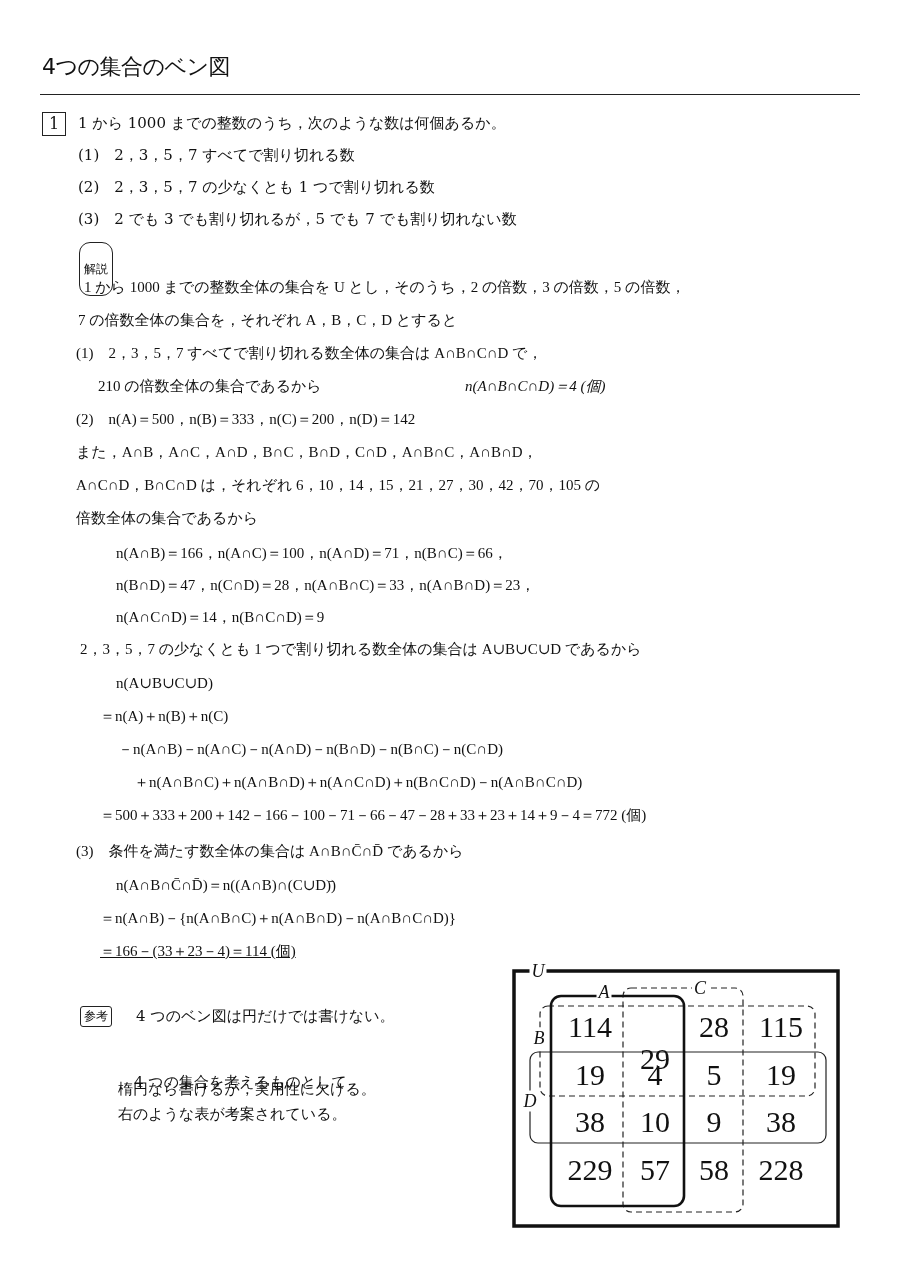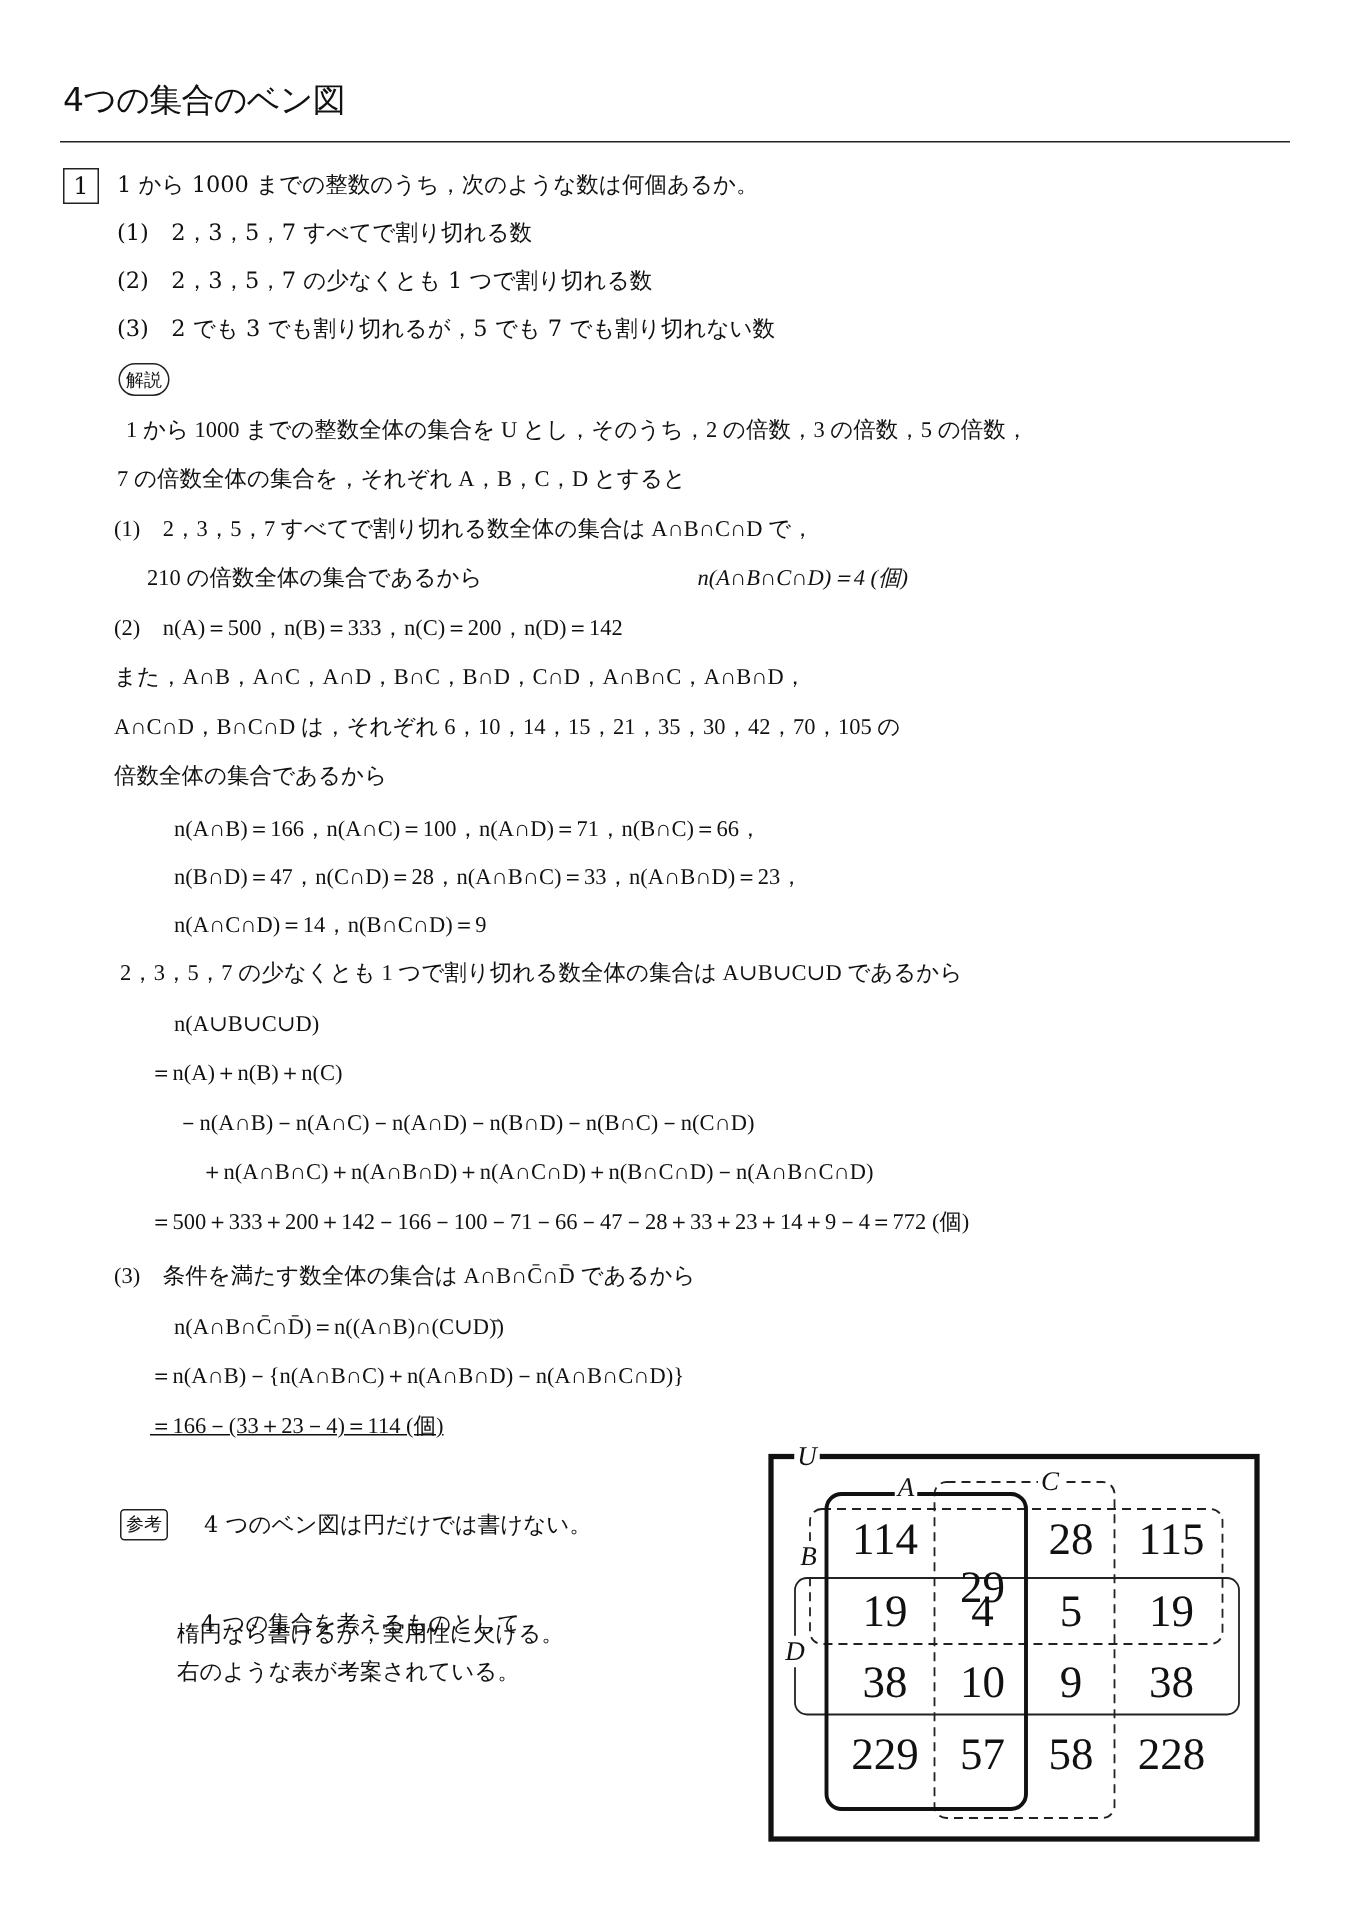--- a/index.html
+++ b/index.html
@@ -5,21 +5,21 @@
   html, body { margin:0; padding:0; background:#fff; }
   body { width:905px; height:1280px; position:relative; overflow:hidden;
          font-family:"DejaVu Serif","Liberation Serif",serif; color:#111; }
   .abs { position:absolute; white-space:nowrap; }
   .title { left:42px; top:52px; font-family:"DejaVu Sans","Liberation Sans",sans-serif;
            font-weight:normal; font-size:22px; letter-spacing:-0.5px; }
   .rule { left:40px; top:94px; width:820px; height:0; border-top:1.5px solid #222; }
   .line { font-size:15px; line-height:22px; }
   .pnum { left:42px; top:112px; width:22px; height:22px; border:1px solid #222;
           font-size:16px; text-align:center; line-height:22px; }
-  .oval { left:79px; top:242px; padding:0 4px; height:20px; border:1px solid #222; border-radius:11px;
+  .oval { left:79px; top:242px; padding:16px 4px; height:20px; border:1px solid #222; border-radius:11px;
           font-size:12px; line-height:20px; }
   .refbox { left:80px; top:1006px; padding:0 3px; height:19px; border:1px solid #222; border-radius:3px;
             font-size:12px; line-height:19px; }
   .math { font-family:"Liberation Serif","DejaVu Serif",serif; }
   .cell { font-family:"Liberation Serif","DejaVu Serif",serif; font-size:30px;
           transform:translate(-50%,-50%); }
   .lbl { font-family:"Liberation Serif","DejaVu Serif",serif; font-style:italic; font-size:18px;
          background:#fff; padding:0 2px; transform:translate(-50%,-50%); }
 </style>
 </head>
@@ -37,21 +37,21 @@
 <div class="abs oval">解説</div>
 <div class="abs line math" style="left:84px;top:276px;">1 から 1000 までの整数全体の集合を U とし，そのうち，2 の倍数，3 の倍数，5 の倍数，</div>
 <div class="abs line math" style="left:78px;top:309px;">7 の倍数全体の集合を，それぞれ A，B，C，D とすると</div>
 
 <div class="abs line math" style="left:76px;top:342px;">(1)　2，3，5，7 すべてで割り切れる数全体の集合は A∩B∩C∩D で，</div>
 <div class="abs line math" style="left:98px;top:375px;">210 の倍数全体の集合であるから</div>
 <div class="abs line math" style="left:465px;top:375px;font-style:italic;">n(A∩B∩C∩D)＝4 (個)</div>
 
 <div class="abs line math" style="left:76px;top:408px;">(2)　n(A)＝500，n(B)＝333，n(C)＝200，n(D)＝142</div>
 <div class="abs line math" style="left:76px;top:441px;">また，A∩B，A∩C，A∩D，B∩C，B∩D，C∩D，A∩B∩C，A∩B∩D，</div>
-<div class="abs line math" style="left:76px;top:474px;">A∩C∩D，B∩C∩D は，それぞれ 6，10，14，15，21，35，30，42，70，105 の</div>
+<div class="abs line math" style="left:76px;top:474px;">A∩C∩D，B∩C∩D は，それぞれ 6，10，14，15，21，27，30，42，70，105 の</div>
 <div class="abs line math" style="left:76px;top:507px;">倍数全体の集合であるから</div>
 <div class="abs line math" style="left:116px;top:542px;">n(A∩B)＝166，n(A∩C)＝100，n(A∩D)＝71，n(B∩C)＝66，</div>
 <div class="abs line math" style="left:116px;top:574px;">n(B∩D)＝47，n(C∩D)＝28，n(A∩B∩C)＝33，n(A∩B∩D)＝23，</div>
 <div class="abs line math" style="left:116px;top:606px;">n(A∩C∩D)＝14，n(B∩C∩D)＝9</div>
 <div class="abs line math" style="left:80px;top:638px;">2，3，5，7 の少なくとも 1 つで割り切れる数全体の集合は A∪B∪C∪D であるから</div>
 <div class="abs line math" style="left:116px;top:672px;">n(A∪B∪C∪D)</div>
 <div class="abs line math" style="left:100px;top:705px;">＝n(A)＋n(B)＋n(C)</div>
 <div class="abs line math" style="left:118px;top:738px;">－n(A∩B)－n(A∩C)－n(A∩D)－n(B∩D)－n(B∩C)－n(C∩D)</div>
 <div class="abs line math" style="left:134px;top:771px;">＋n(A∩B∩C)＋n(A∩B∩D)＋n(A∩C∩D)＋n(B∩C∩D)－n(A∩B∩C∩D)</div>
 <div class="abs line math" style="left:100px;top:804px;">＝500＋333＋200＋142－166－100－71－66－47－28＋33＋23＋14＋9－4＝772 (個)</div>

